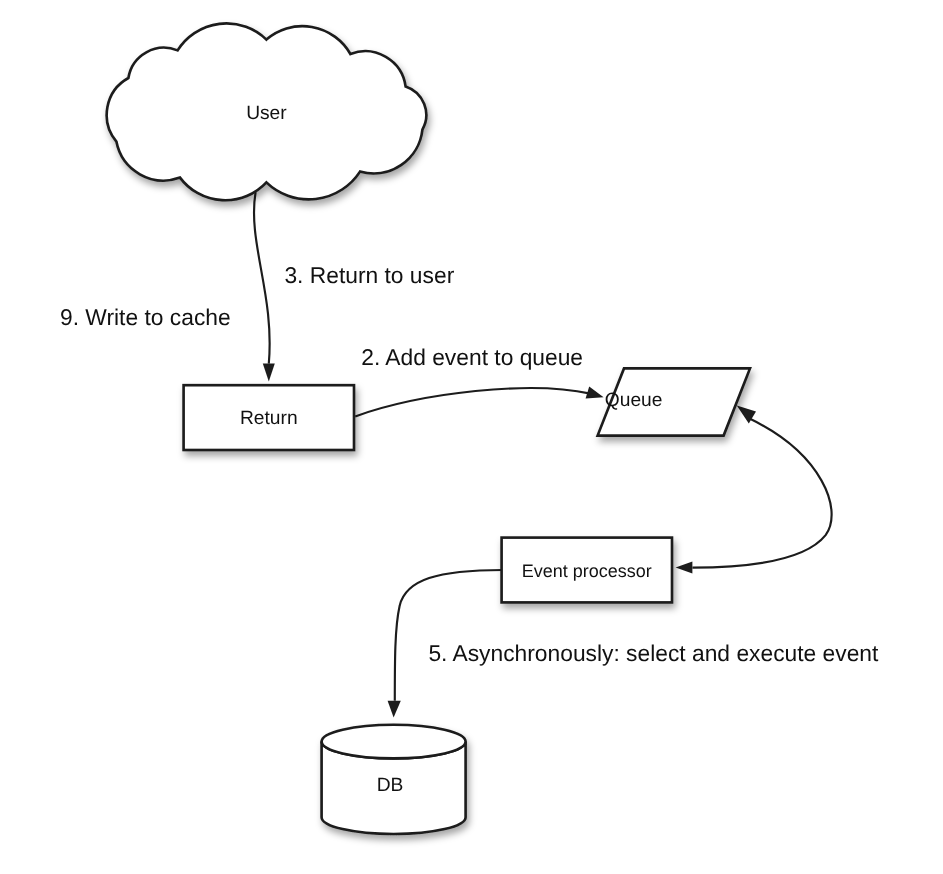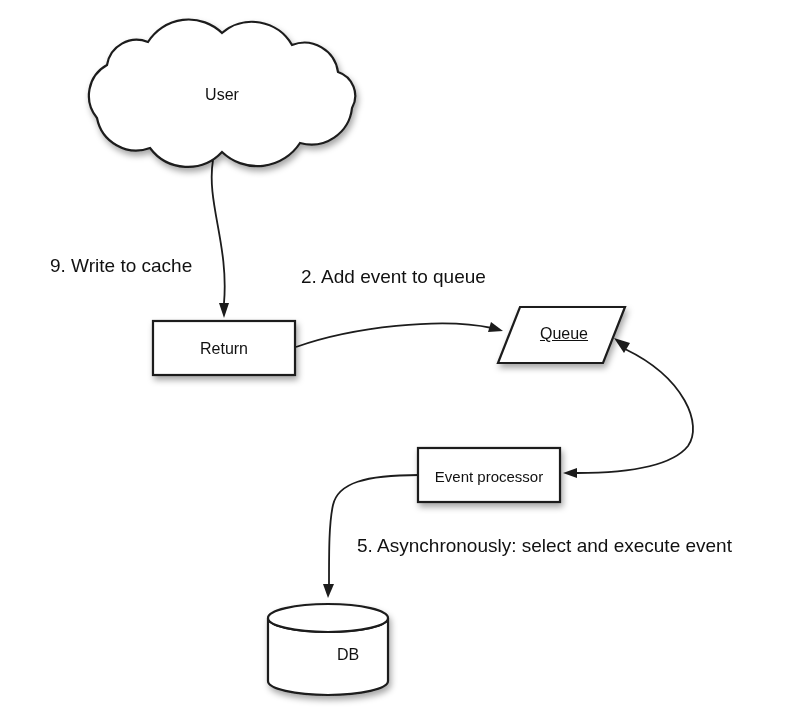--- a/index.html
+++ b/index.html
@@ -81,26 +81,27 @@
         <path d="M268,618 L268,681 A60,14 0 0 0 388,681 L388,618 A60,14 0 0 1 268,618 Z"></path>
         <ellipse cx="328" cy="618" rx="60" ry="14"></ellipse>
       </g>
     </g>
   </svg>
 
   <div class="node-label" style="left:222px; top:95px;">User</div>
 
   <div class="node-label" style="left:224px; top:349px;">Return</div>
 
-  <div class="node-label" style="left:564px; top:334px;text-decoration:underline;">Queue</div>
+  <div class="node-label" style="left:528px; top:334px;">Queue</div>
 
   <div class="node-label small" style="left:489px; top:476px;text-align:right;">Event processor</div>
 
-  <div class="node-label" style="left:348px; top:655px;">DB</div>
+  <div class="node-label" style="left:325px; top:655px;">DB</div>
 
   <div class="edge-label" style="left:50px; top:255px;">9. Write to cache</div>
 
-  <div class="edge-label" style="left:301px; top:266px;">2. Add event to queue</div>
+  <div class="edge-label" style="left:301px; top:288px;">2. Add event to queue</div>
 
+  <div class="edge-label" style="left:237px; top:220px;">3. Return to user</div>
 
   <div class="edge-label" style="left:357px; top:535px;">5. Asynchronously: select and execute event</div>
 
 </div>
 
 </body></html>

